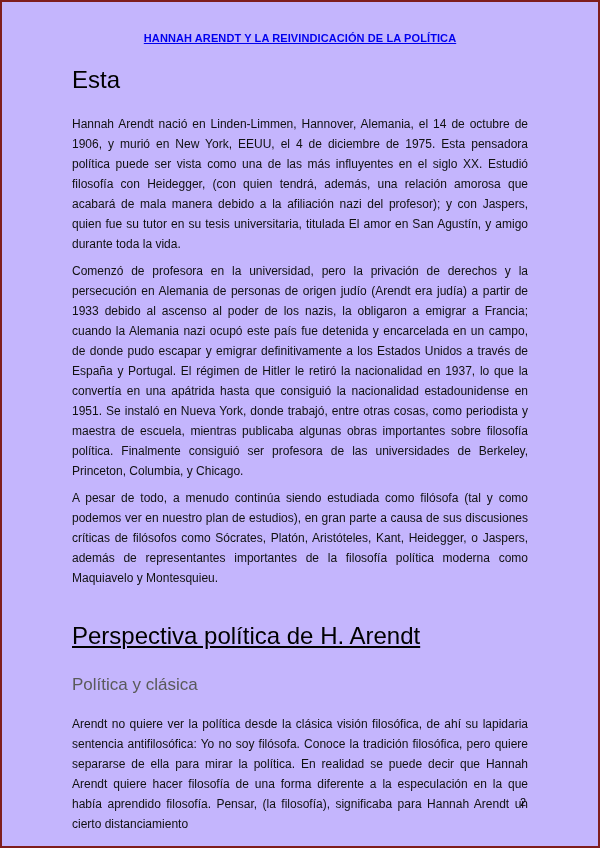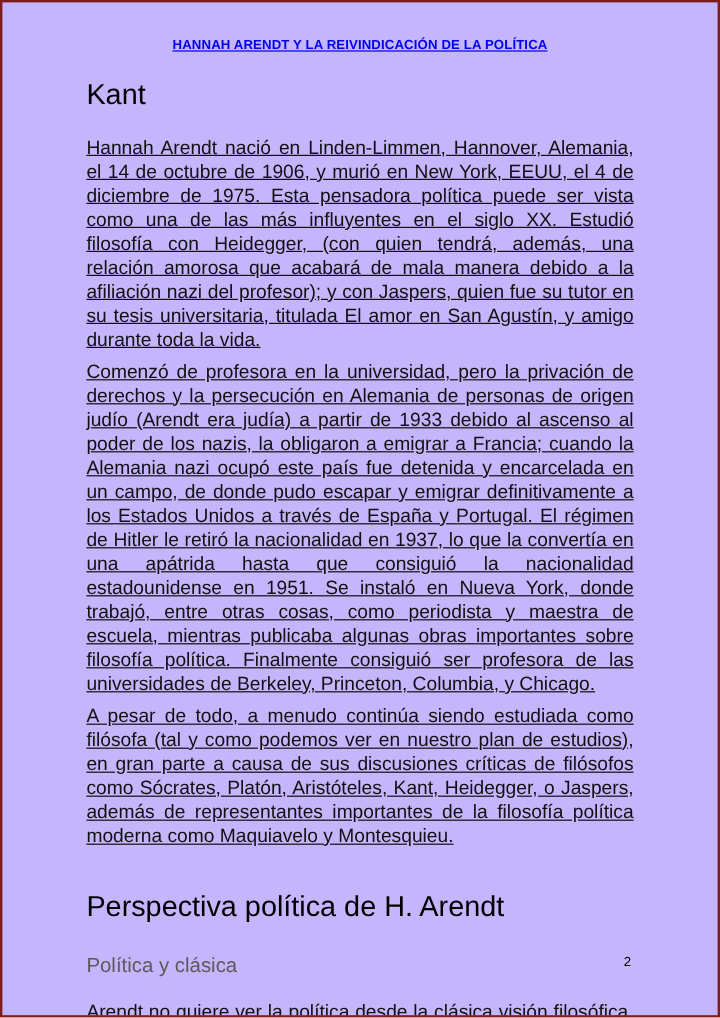--- a/index.html
+++ b/index.html
@@ -34,52 +34,52 @@
     color: #000000;
     margin: 22px 0 20px 0;
     line-height: 1.15;
   }
   h2.doc-h2 {
     font-size: 24px;
     font-weight: 400;
     color: #000000;
     margin: 34px 0 14px 0;
     line-height: 1.15;
+    text-decoration: underline;
   }
   h3.doc-h3 {
     font-size: 17px;
     font-weight: 400;
     color: #5a5a5a;
     margin: 26px 0 18px 0;
     line-height: 1.2;
   }
   p.doc-p {
-    font-size: 16px;
+    font-size: 12px;
     line-height: 20px;
     text-align: justify;
     margin: 0 0 7px 0;
     color: #111111;
-    text-decoration: underline;
   }
   .page-number {
     position: absolute;
     right: 72px;
     bottom: 38px;
     font-size: 11px;
     color: #000000;
   }
 </style>
 </head>
 <body>
 
 <div class="page">
 
   <div class="doc-title">HANNAH ARENDT Y LA REIVINDICACIÓN DE LA POLÍTICA</div>
 
-  <h1 class="doc-h1">Kant</h1>
+  <h1 class="doc-h1">Esta</h1>
 
   <p class="doc-p">Hannah Arendt nació en Linden-Limmen, Hannover, Alemania, el 14 de octubre de 1906, y murió en New York, EEUU, el 4 de diciembre de 1975. Esta pensadora política puede ser vista como una de las más influyentes en el siglo XX. Estudió filosofía con Heidegger, (con quien tendrá, además, una relación amorosa que acabará de mala manera debido a la afiliación nazi del profesor); y con Jaspers, quien fue su tutor en su tesis universitaria, titulada El amor en San Agustín, y amigo durante toda la vida.</p>
 
   <p class="doc-p">Comenzó de profesora en la universidad, pero la privación de derechos y la persecución en Alemania de personas de origen judío (Arendt era judía) a partir de 1933 debido al ascenso al poder de los nazis, la obligaron a emigrar a Francia; cuando la Alemania nazi ocupó este país fue detenida y encarcelada en un campo, de donde pudo escapar y emigrar definitivamente a los Estados Unidos a través de España y Portugal. El régimen de Hitler le retiró la nacionalidad en 1937, lo que la convertía en una apátrida hasta que consiguió la nacionalidad estadounidense en 1951. Se instaló en Nueva York, donde trabajó, entre otras cosas, como periodista y maestra de escuela, mientras publicaba algunas obras importantes sobre filosofía política. Finalmente consiguió ser profesora de las universidades de Berkeley, Princeton, Columbia, y Chicago.</p>
 
 
   <p class="doc-p">A pesar de todo, a menudo continúa siendo estudiada como filósofa (tal y como podemos ver en nuestro plan de estudios), en gran parte a causa de sus discusiones críticas de filósofos como Sócrates, Platón, Aristóteles, Kant, Heidegger, o Jaspers, además de representantes importantes de la filosofía política moderna como Maquiavelo y Montesquieu.</p>
 
   <h2 class="doc-h2">Perspectiva política de H. Arendt</h2>
 

